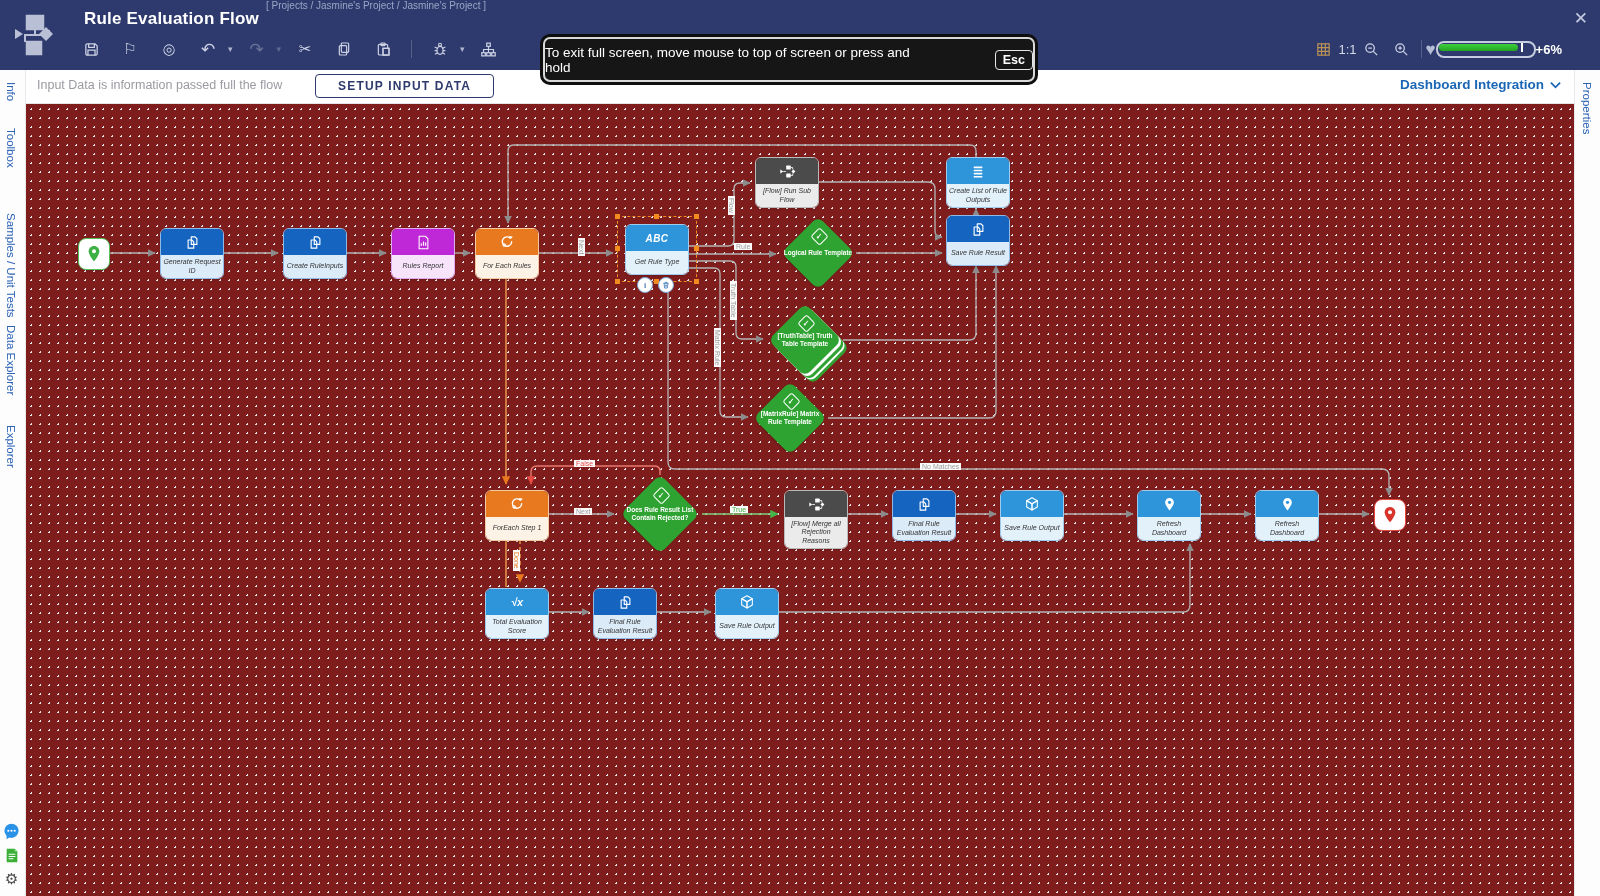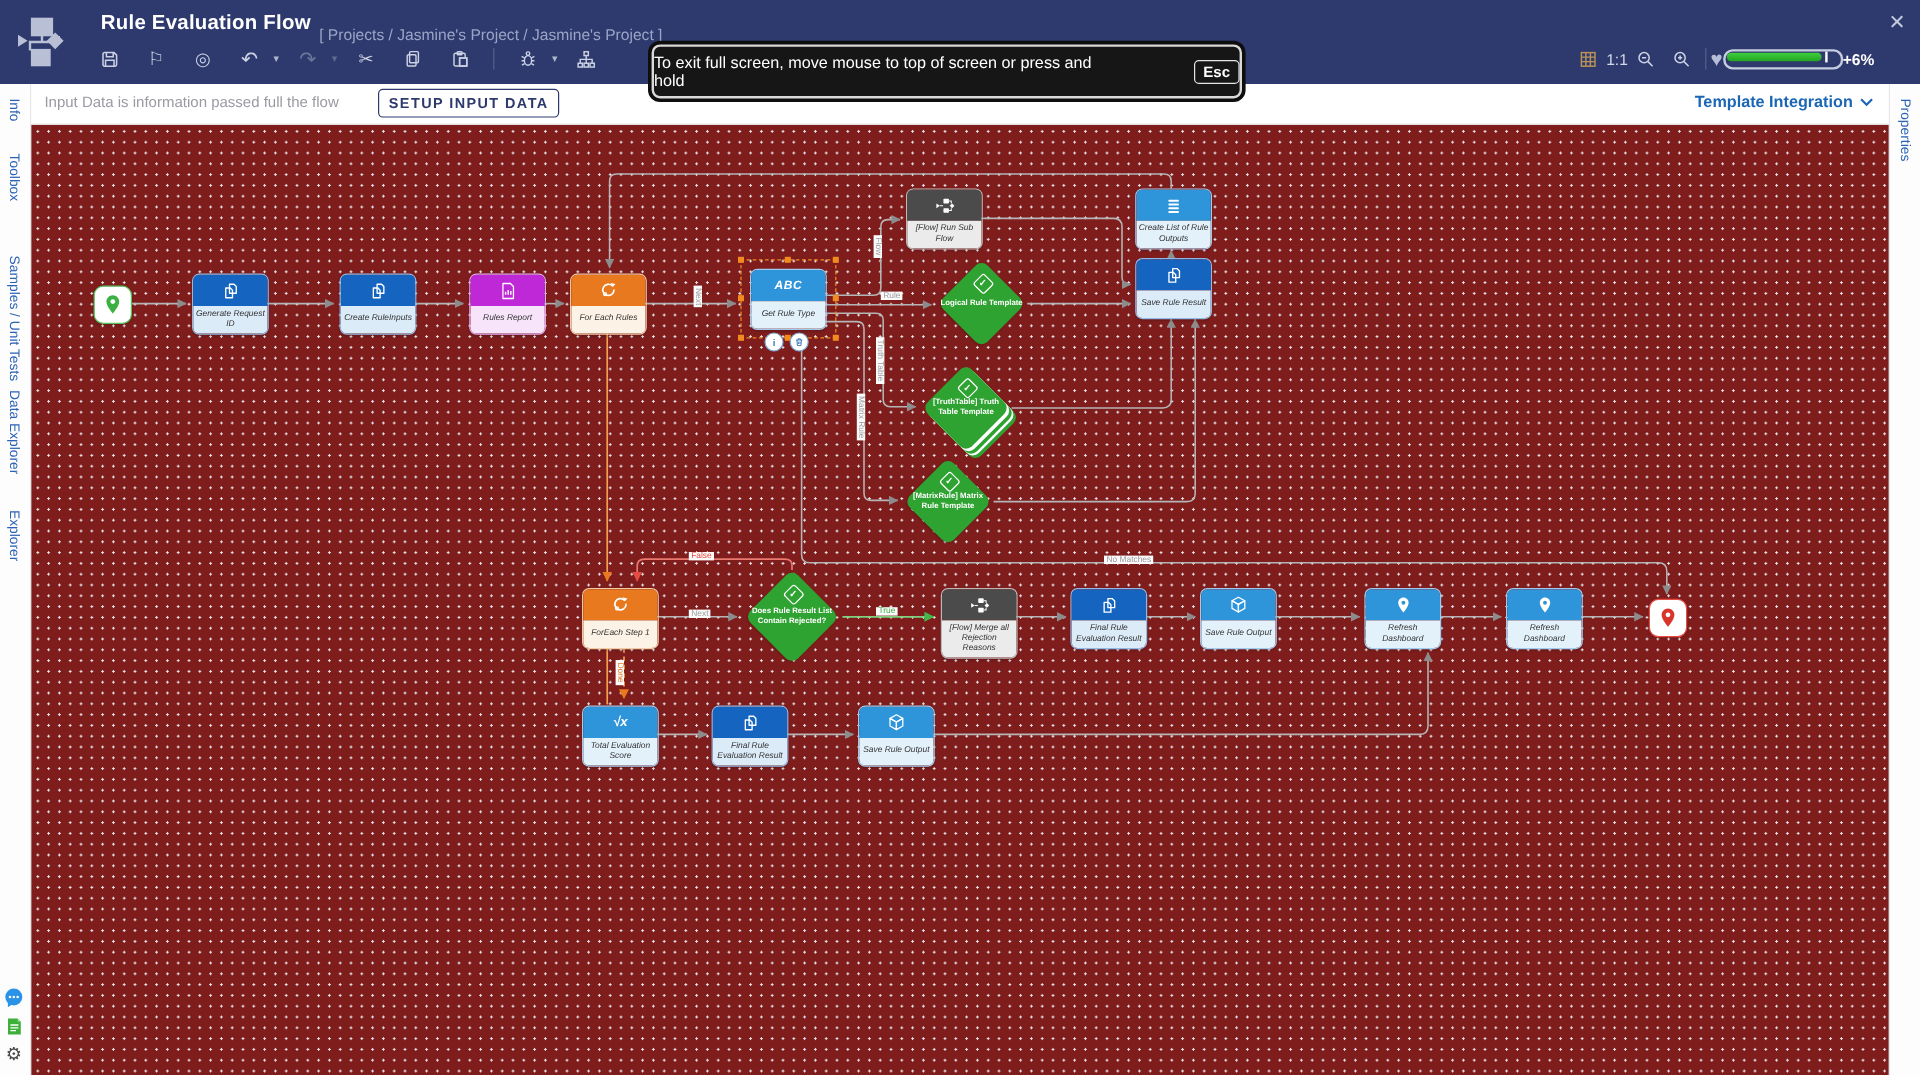--- a/index.html
+++ b/index.html
@@ -2,21 +2,21 @@
 <html><head>
 <meta charset="utf-8">
 <style>
   html,body{margin:0;padding:0;background:#555;}
   .app{position:relative;width:1600px;height:896px;background:#7f1d1d;overflow:hidden;
        font-family:"Liberation Sans",sans-serif;-webkit-font-smoothing:antialiased;}
 
   
   .hdr{position:absolute;left:0;top:0;width:1600px;height:70px;background:#2e3a6d;z-index:30;}
   .hdr-title{position:absolute;left:84px;top:9px;color:#fff;font-size:17px;font-weight:bold;letter-spacing:.2px;}
-  .hdr-bc{position:absolute;left:266px;top:21px;color:#9ba4c6;font-size:13px;}
+  .hdr-bc{position:absolute;left:266px;top:0;color:#9ba4c6;font-size:10px;}
   .tbar{position:absolute;left:76px;top:36px;display:flex;align-items:center;gap:9px;color:#ccd2e4;}
   .tbtn{width:30px;height:26px;display:flex;align-items:center;justify-content:center;font-size:15px;cursor:pointer;}
   .tbtn svg{display:block;}
   .caret{font-size:9px;margin-left:-4px;color:#aeb5cd;}
   .dim{opacity:.38;}
   .tsep{width:1px;height:18px;background:#565f8c;margin:0 4px;}
   .hdr-right{position:absolute;right:38px;top:36px;display:flex;align-items:center;color:#ccd2e4;}
   .ratio{font-size:13px;color:#d4d9e8;}
   .pct{font-size:13px;font-weight:bold;color:#fff;}
   .heart{font-size:17px;color:#b6bdd7;line-height:1;}
@@ -27,21 +27,21 @@
 
   
   .fsb{position:absolute;left:543px;top:37px;width:488px;height:41px;background:#161616;border:2px solid #d9d9d9;
        box-shadow:0 0 0 3px #0e0e0e;border-radius:7px;z-index:60;display:flex;align-items:center;justify-content:flex-start;gap:9px;}
   .fsb-text{color:#fff;font-size:13.5px;}
   .esc-key{color:#fff;font-size:12.5px;font-weight:bold;border:1.5px solid #e6e6e6;border-radius:4px;padding:2px 7px;margin-left:48px;}
 
   
   .sub{position:absolute;left:25px;top:70px;width:1550px;height:33px;background:#fff;border-bottom:1px solid #e3e3e8;z-index:20;}
   .sub-info{position:absolute;left:12px;top:8px;color:#9a9aa2;font-size:12.5px;}
-  .setup-btn{position:absolute;left:290px;top:4px;height:22px;padding:0 8px;border:1.5px solid #2e3a6d;border-radius:4px;
+  .setup-btn{position:absolute;left:290px;top:4px;height:22px;padding:0 22px;border:1.5px solid #2e3a6d;border-radius:4px;
        background:#fff;color:#2e3a6d;font-size:12px;font-weight:bold;letter-spacing:1.2px;line-height:22px;cursor:pointer;}
   .cfg{position:absolute;right:14px;top:7px;color:#1b66b5;font-size:13.5px;font-weight:bold;display:flex;align-items:center;gap:6px;cursor:pointer;}
 
   
   .rail-l{position:absolute;left:0;top:70px;bottom:0;width:25px;background:#fdfdfe;border-right:1px solid #e8e8ec;z-index:25;}
   .rail-r{position:absolute;right:0;top:70px;bottom:0;width:25px;background:#fdfdfe;border-left:1px solid #e8e8ec;z-index:25;}
   .vtab{writing-mode:vertical-rl;color:#2b62b5;font-size:11.5px;position:absolute;left:5px;white-space:nowrap;cursor:pointer;}
   .rail-icons{position:absolute;left:3px;bottom:10px;display:flex;flex-direction:column;gap:7px;align-items:center;}
 
   
@@ -204,21 +204,21 @@
 
   <div class="fsb">
     <span class="fsb-text">To exit full screen, move mouse to top of screen or press and hold</span>
     <span class="esc-key">Esc</span>
   </div>
 
   <div class="sub">
     <div class="sub-info">Input Data is information passed full the flow</div>
     <div class="setup-btn">SETUP INPUT DATA</div>
     <div class="cfg">
-      <span>Template Integration</span>
+      <span>Dashboard Integration</span>
       <svg width="11" height="8" viewBox="0 0 12 8" fill="none" stroke="#1b66b5" stroke-width="2">
           <path d="M1 1.5 6 6.5 11 1.5"></path>
         </svg>
     </div>
   </div>
 
   <div class="rail-l">
     <div class="vtab" style="top:12px">Info</div>
     <div class="vtab" style="top:58px">Toolbox</div>
     <div class="vtab" style="top:143px">Samples / Unit Tests</div>

